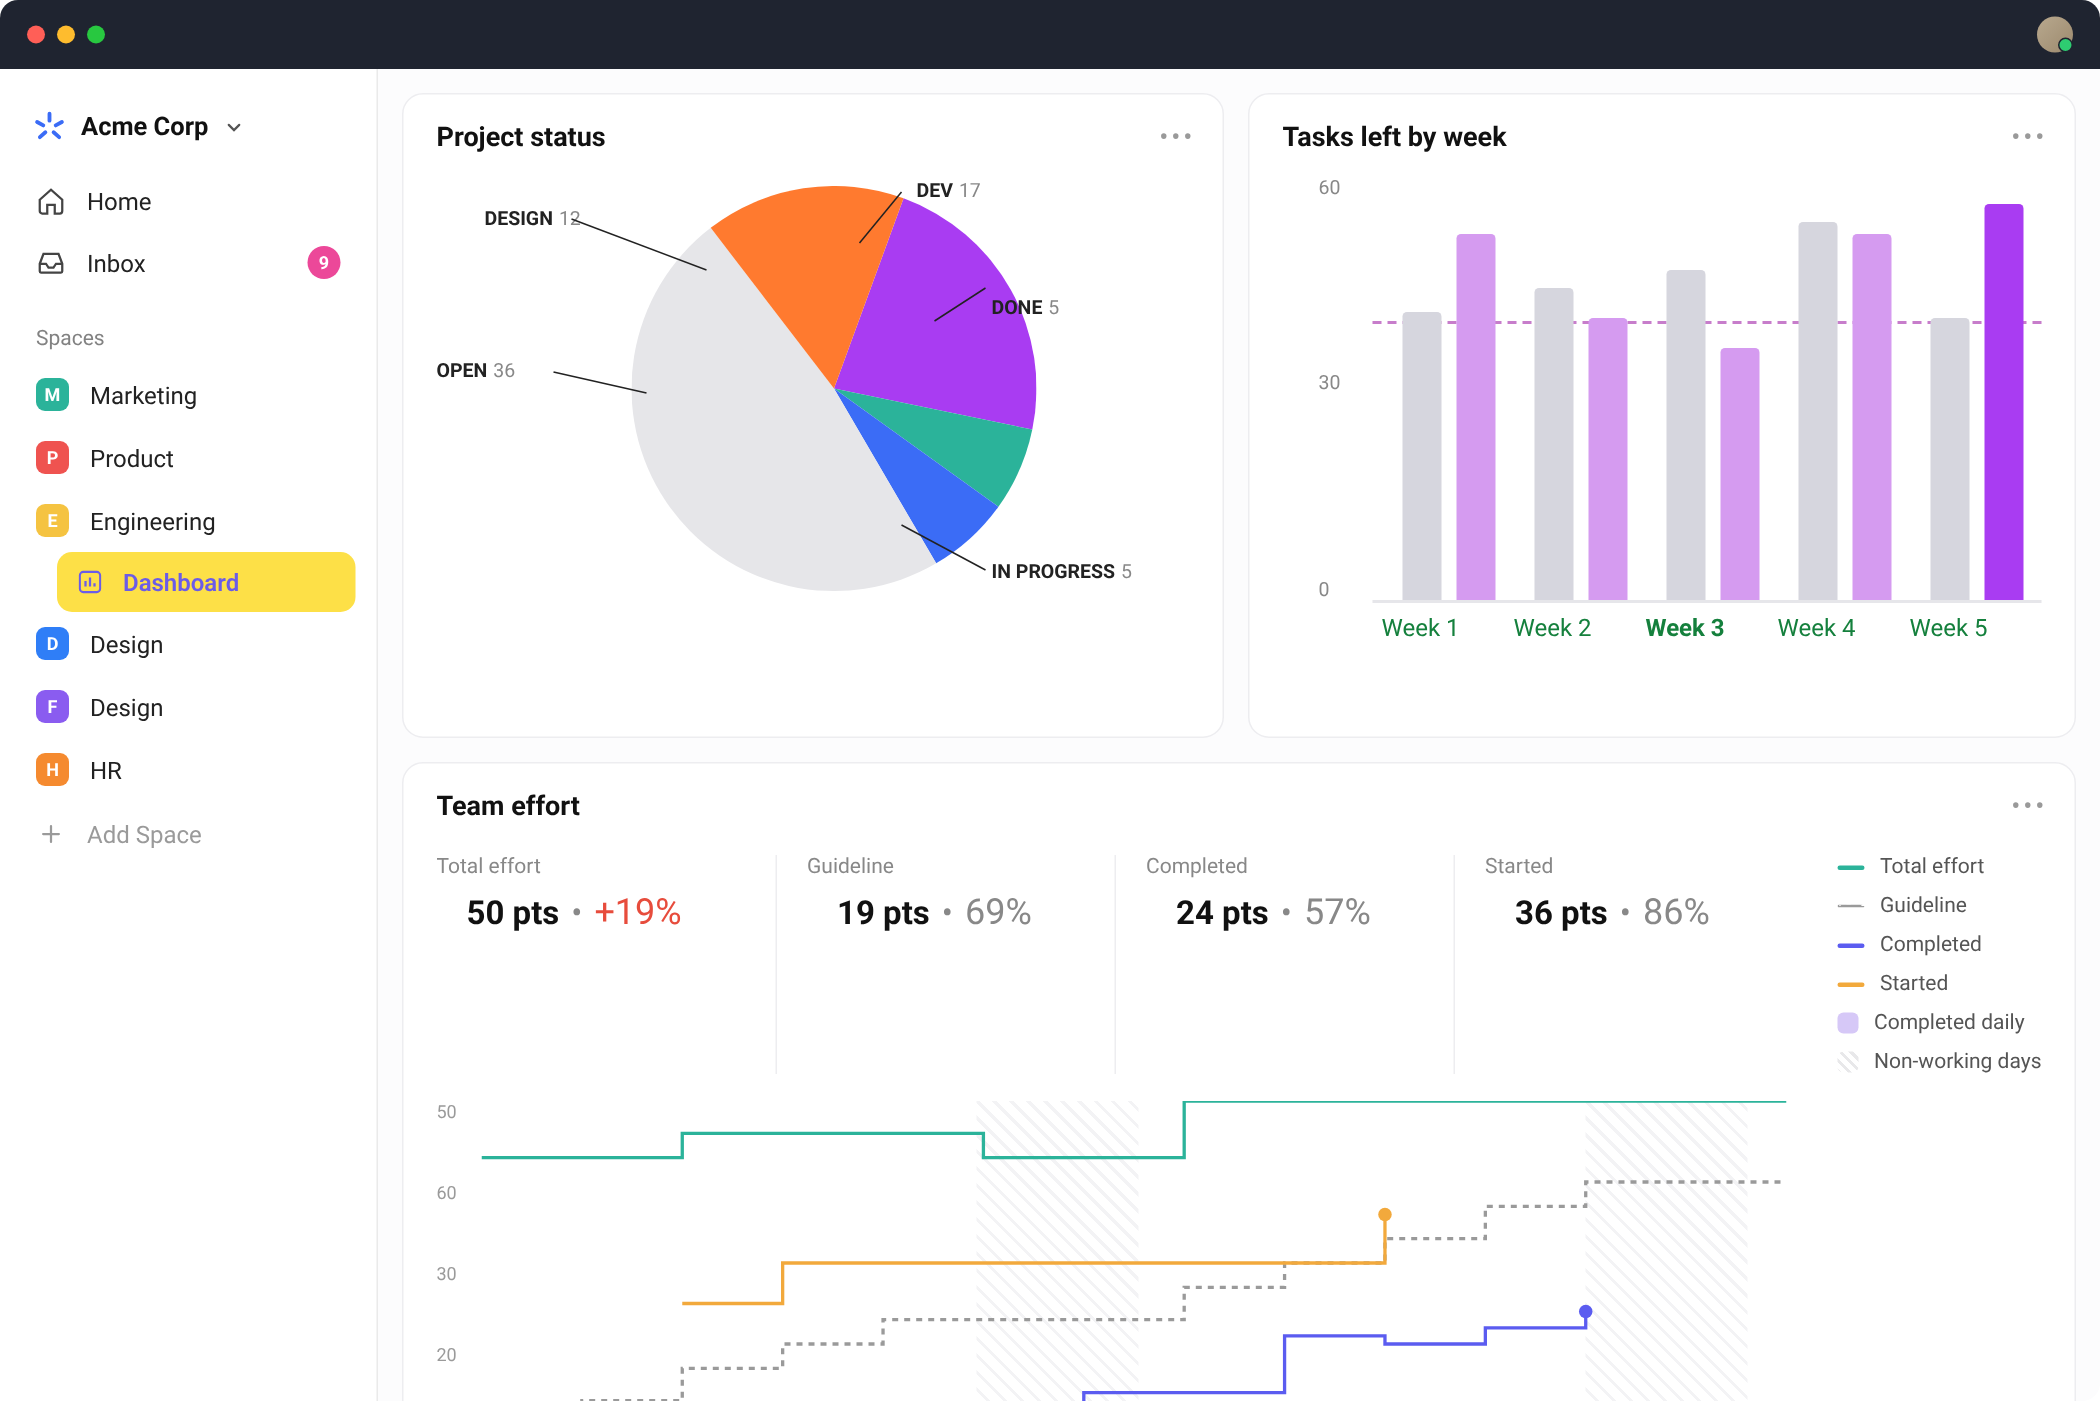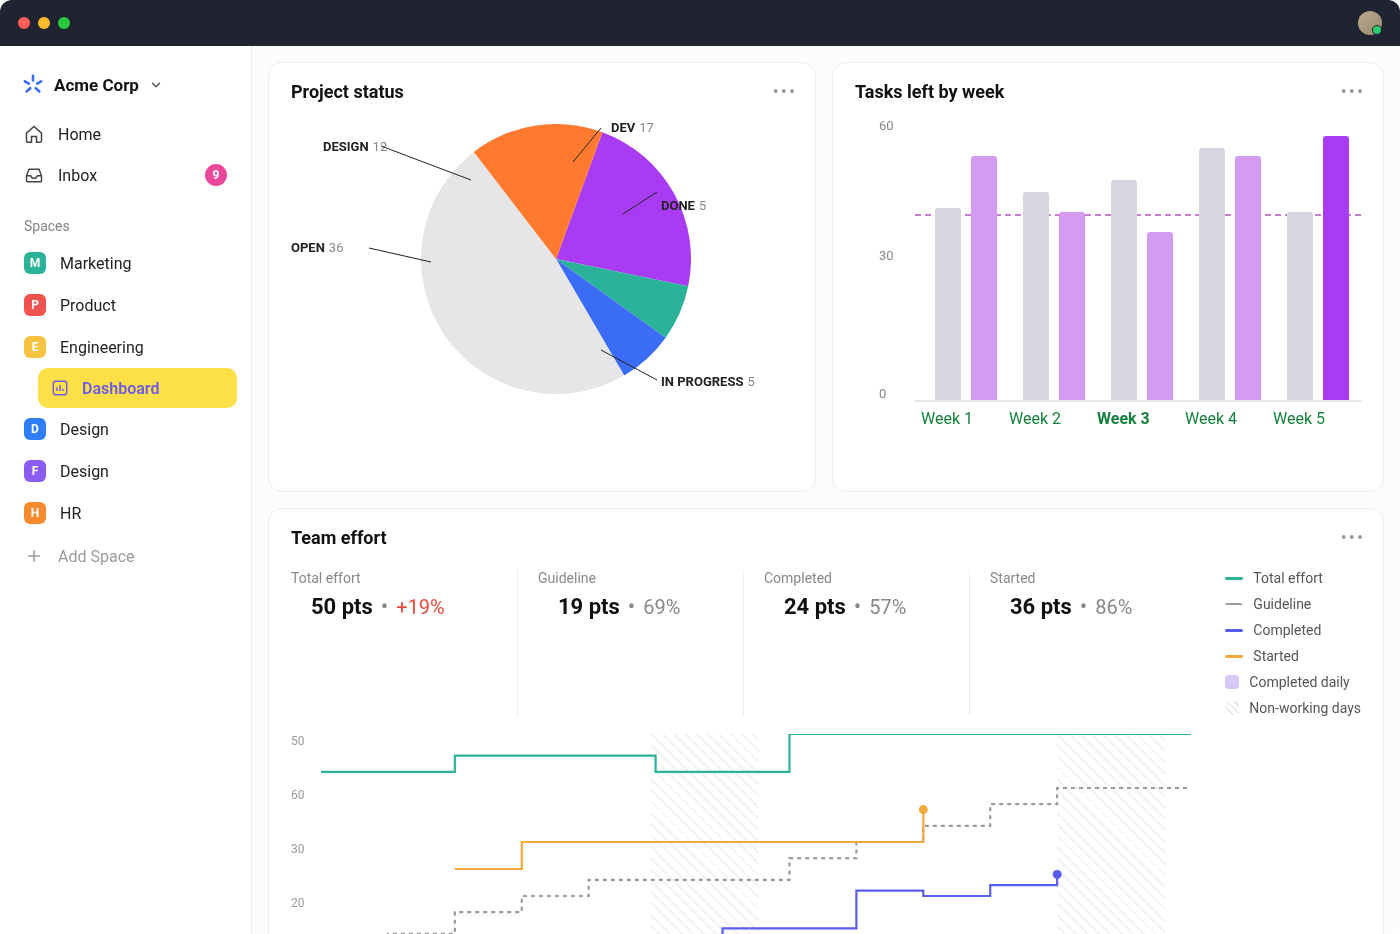--- a/index.html
+++ b/index.html
@@ -41,21 +41,21 @@
 .bar-group{ position:absolute; bottom:0; width:70px; display:flex; gap:10px; align-items:flex-end; }
 .bar{ width:26px; border-radius:3px 3px 0 0; }
 .bar.a{ background:#d6d6de; } .bar.b{background:#d59bf0;} .bar.c{background:#a93cf2;}
 .bar-xl{ position:absolute; bottom:-28px; font-size:16px; color:#15803d; width:90px; left:-14px;}
 .metrics{ display:flex; gap:0; margin-top:22px; }
 .metric{ flex:0 0 226px; padding-right:20px; }
 .metric + .metric{ border-left:1px solid #ededf0; padding-left:20px; }
 .mlabel{ font-size:14px; color:#888; margin-bottom:8px;}
 .mval{ font-size:22px; font-weight:700; color:#111; display:flex; align-items:baseline; gap:8px;margin-left:20px;}
 .mval .sep{color:#888; font-weight:400;}
-.mval .pct{color:#888; font-weight:400; font-size:20px;}
+.mval .pct{color:#888; font-weight:400; font-size:24px;}
 .mval .pct.red{ color:#e74c3c; }
 .legend{ margin-left:auto; display:flex; flex-direction:column; gap:10px; font-size:14px; color:#555; }
 .lg{ display:flex; align-items:center; gap:10px;}
 .lswatch{ width:18px; height:3px; border-radius:2px;}
 .lswatch.sq{ width:14px; height:14px; border-radius:4px;}
 .effort-chart{ position:relative; height:230px; margin-top:18px;}
 .yaxis span{ position:absolute; left:0; font-size:12px; color:#9a9a9a;}
 .nwd{ position:absolute; top:0; bottom:14px; background:repeating-linear-gradient(45deg,#f3f3f5,#f3f3f5 2px,#fff 2px,#fff 8px);}
 .icon{ width:20px; height:20px; display:inline-flex; align-items:center; justify-content:center; }
 svg{ display:block; }

